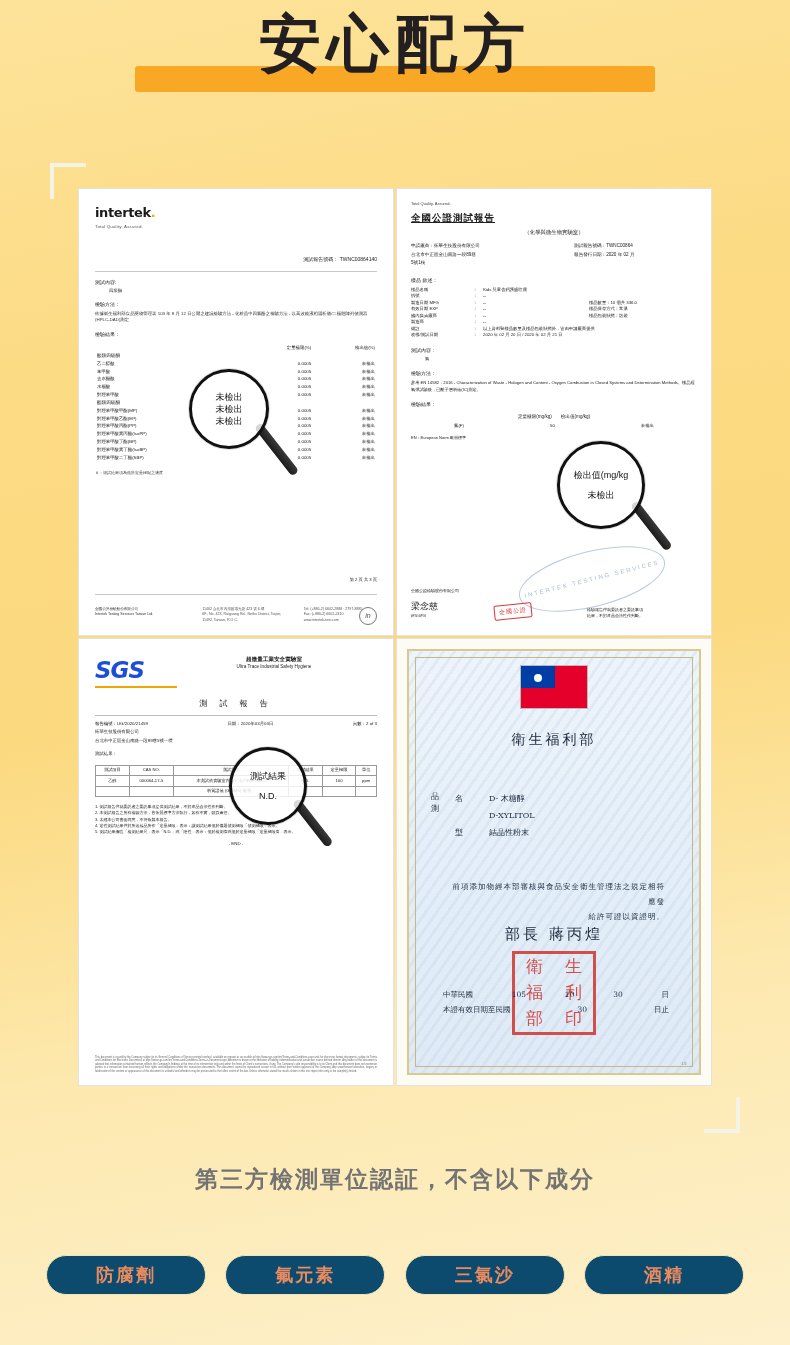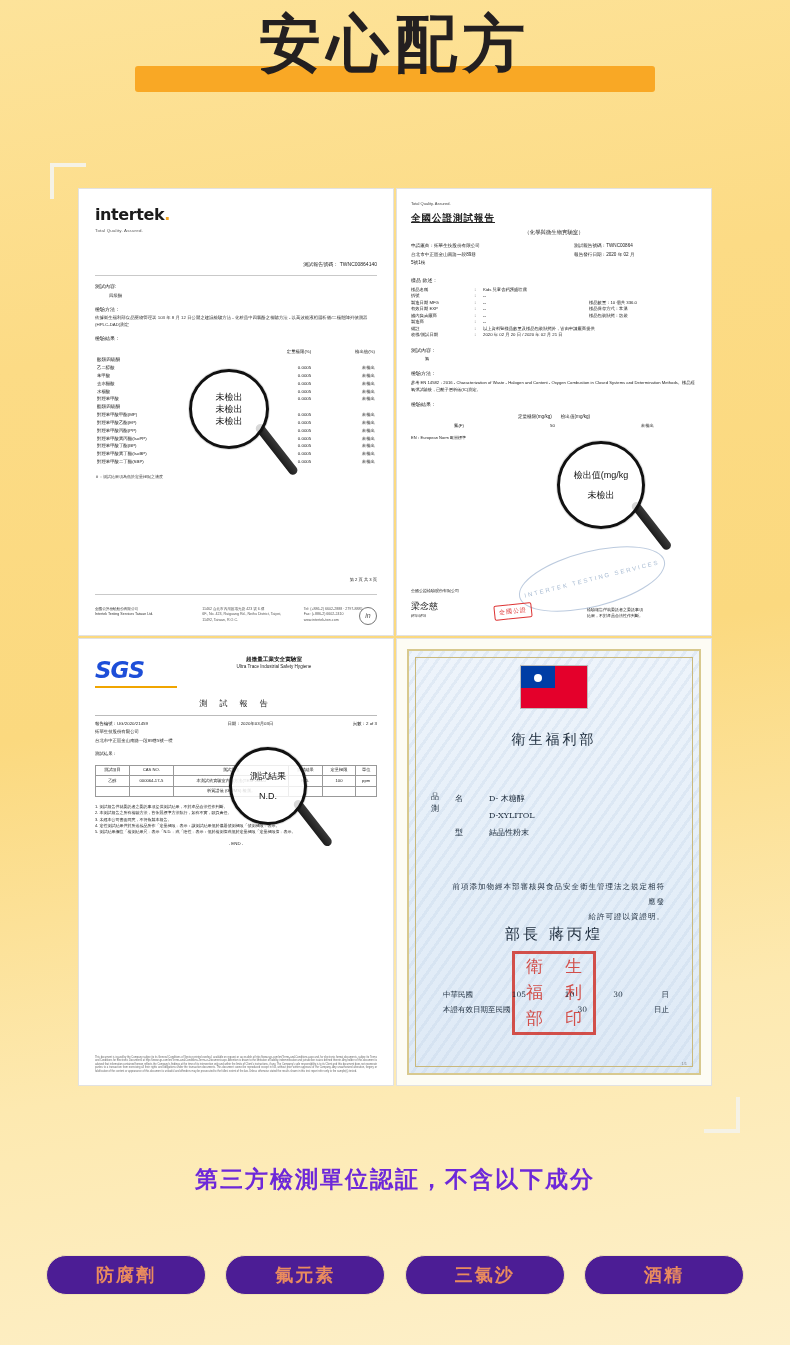--- a/index.html
+++ b/index.html
@@ -53,21 +53,21 @@
     border: 1px solid #e2e2e2;
     overflow: hidden;
     font-size: 4.6px;
     color: #222;
     line-height: 1.5;
   }
 
   
   .d1 { padding: 14px 16px; }
   .brand-intertek {
-    font-size: 16px; font-weight: bold; letter-spacing: -0.4px;
+    font-size: 13px; font-weight: bold; letter-spacing: -0.4px;
     color: #1b1b1b; font-family: "DejaVu Sans", sans-serif;
   }
   .brand-intertek .dot { color: #f5a623; }
   .sub-intertek { font-size: 4.4px; color: #555; letter-spacing: .2px; margin-top: 1px; }
   .d1 .rule { height: 1px; background: #c9c9c9; margin: 7px 0 6px; }
   .d1 .sec { margin-top: 7px; font-size: 5px; }
   .d1 .para { font-size: 4.4px; color: #333; margin-top: 2px; line-height: 1.45; }
   .tbl1 { width: 100%; margin-top: 6px; border-collapse: collapse; font-size: 4.4px; }
   .tbl1 th { font-weight: normal; text-align: right; padding: 0.6px 2px; }
   .tbl1 th.l { text-align: left; }
@@ -202,30 +202,30 @@
   .mag .handle {
     position: absolute; width: 9px; border-radius: 5px;
     background: linear-gradient(90deg,#1c1c1c,#3a3a3a);
     transform-origin: top center;
   }
 
   
   .tagline {
     position: absolute; left: 0; right: 0; top: 1164px;
     text-align: center; font-size: 23px; font-weight: bold;
-    color: #6d28d9; letter-spacing: 2px;
+    color: #737373; letter-spacing: 2px;
     font-family: "DejaVu Sans", "Liberation Sans", sans-serif;
   }
   .pills {
     position: absolute; left: 46px; right: 46px; top: 1255px;
     display: flex; justify-content: space-between;
   }
   .pill {
     width: 160px; height: 40px; border-radius: 20px;
-    background: #4c1d95; border: 1px solid #f3e4b3;
+    background: #0c4a6e; border: 1px solid #f3e4b3;
     display: flex; align-items: center; justify-content: center;
     color: #e98b5e; font-size: 18px; font-weight: bold; letter-spacing: 2px;
     font-family: "DejaVu Sans", "Liberation Sans", sans-serif;
   }
 </style>
 </head>
 <body>
 
 <div class="headline-wrap">
   <div class="headline-bar"></div>

